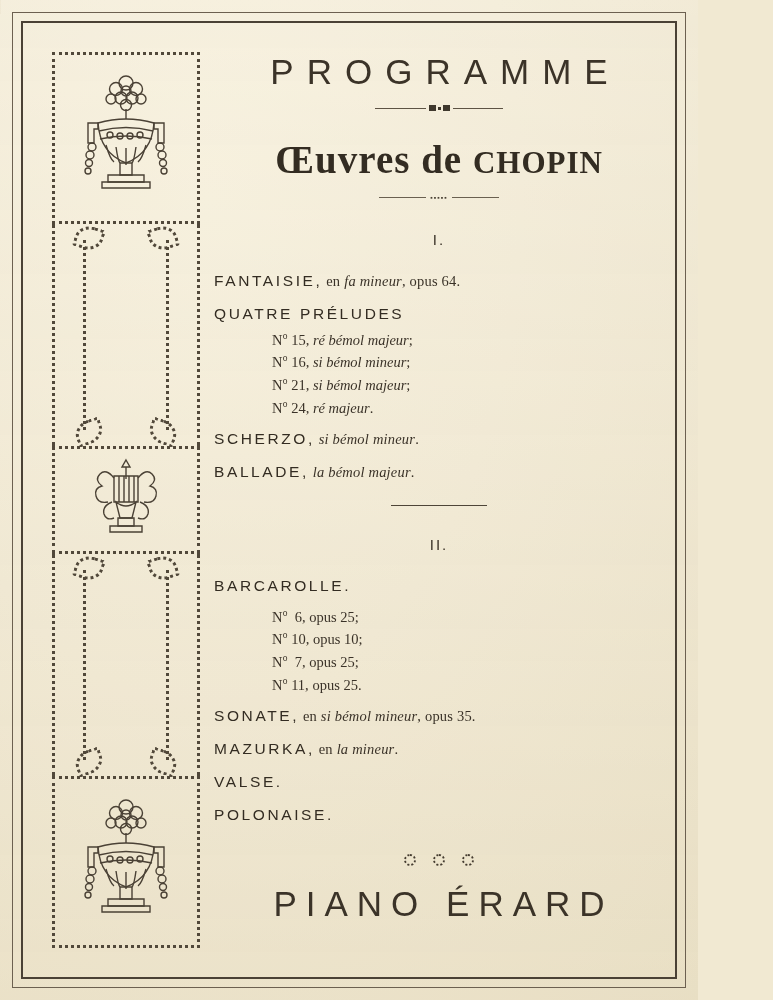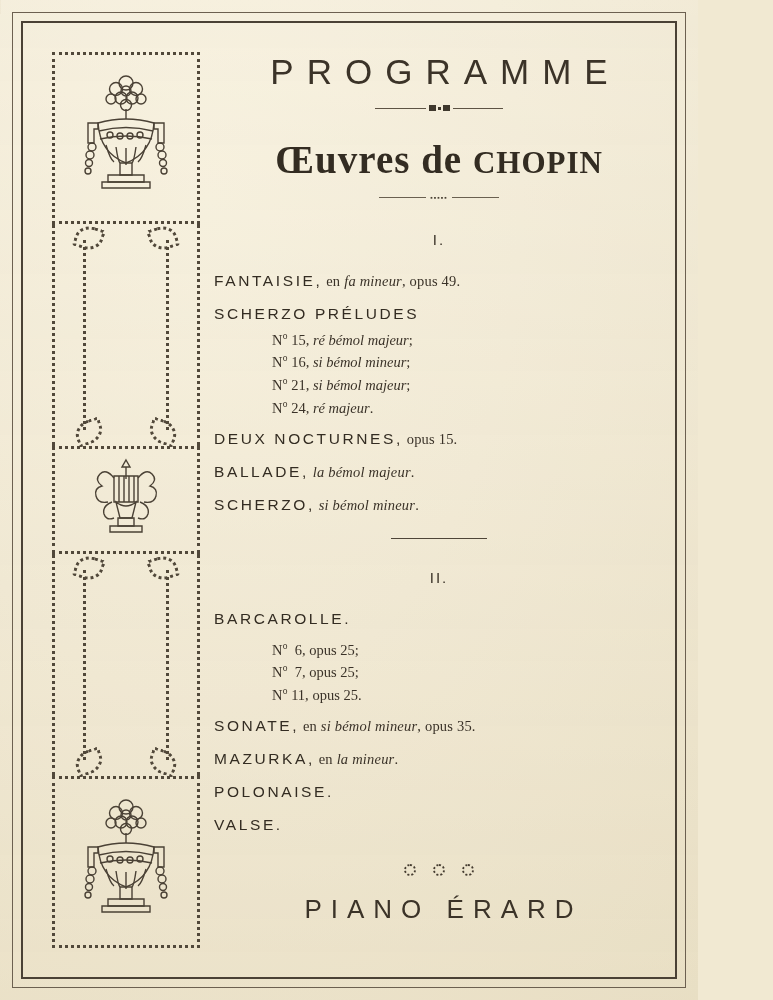--- a/index.html
+++ b/index.html
@@ -242,21 +242,21 @@
     margin: 26px 0 0 0;
   }
   .footer-dots span {
     width: 8px;
     height: 8px;
     border: 2px dotted #453c30;
     border-radius: 50%;
   }
   .title-piano {
     text-align: center;
-    font-size: 26px;
+    font-size: 35px;
     letter-spacing: 9px;
     text-indent: 9px;
     margin: 18px 0 18px 0;
     color: #3b3328;
     font-family: "Liberation Sans", sans-serif;
   }
 </style>
 </head>
 <body>
 
@@ -413,65 +413,63 @@
     <div class="rule-dots">
       <span class="ln"></span>
       <span class="mid">▪▪▪▪▪</span>
       <span class="ln"></span>
     </div>
 
     <div id="parts-host">
         <div class="part-number">I.</div>
         <ul class="piece-list">
           <li class="piece">
-            <div><span class="piece-title">FANTAISIE,</span><span class="piece-detail"><span> en </span><em>fa mineur</em><span>, opus 49.</span></span></div>
-          </li>
-          <li class="piece">
-            <div><span class="piece-title">SCHERZO PRÉLUDES</span></div>
+            <div><span class="piece-title">FANTAISIE,</span><span class="piece-detail"><span> en </span><em>fa mineur</em><span>, opus 64.</span></span></div>
+          </li>
+          <li class="piece">
+            <div><span class="piece-title">QUATRE PRÉLUDES</span></div>
             <ul class="sub-list">
               <li class="sub-item"><span class="num">N</span><span class="sup">o</span><span> 15, </span><em>ré bémol majeur</em><span>;</span></li>
               <li class="sub-item"><span class="num">N</span><span class="sup">o</span><span> 16, </span><em>si bémol mineur</em><span>;</span></li>
               <li class="sub-item"><span class="num">N</span><span class="sup">o</span><span> 21, </span><em>si bémol majeur</em><span>;</span></li>
               <li class="sub-item"><span class="num">N</span><span class="sup">o</span><span> 24, </span><em>ré majeur</em><span>.</span></li>
             </ul>
           </li>
           <li class="piece">
-            <div><span class="piece-title">DEUX NOCTURNES,</span><span class="piece-detail"><span> opus 15.</span></span></div>
+            <div><span class="piece-title">SCHERZO,</span><span class="piece-detail"><span> </span><em>si bémol mineur</em><span>.</span></span></div>
           </li>
           <li class="piece">
             <div><span class="piece-title">BALLADE,</span><span class="piece-detail"><span> </span><em>la bémol majeur</em><span>.</span></span></div>
-          </li>
-          <li class="piece">
-            <div><span class="piece-title">SCHERZO,</span><span class="piece-detail"><span> </span><em>si bémol mineur</em><span>.</span></span></div>
           </li>
         </ul>
         <div class="divider-plain"></div>
         <div class="part-number">II.</div>
         <ul class="piece-list">
           <li class="piece">
             <div><span class="piece-title">BARCAROLLE.</span></div>
           </li>
           <li class="piece">
             <ul class="sub-list">
               <li class="sub-item"><span class="num">N</span><span class="sup">o</span><span>  6, </span><span>opus 25</span><span>;</span></li>
+              <li class="sub-item"><span class="num">N</span><span class="sup">o</span><span> 10, </span><span>opus 10</span><span>;</span></li>
               <li class="sub-item"><span class="num">N</span><span class="sup">o</span><span>  7, </span><span>opus 25</span><span>;</span></li>
               <li class="sub-item"><span class="num">N</span><span class="sup">o</span><span> 11, </span><span>opus 25</span><span>.</span></li>
             </ul>
           </li>
           <li class="piece">
             <div><span class="piece-title">SONATE,</span><span class="piece-detail"><span> en </span><em>si bémol mineur</em><span>, opus 35.</span></span></div>
           </li>
           <li class="piece">
             <div><span class="piece-title">MAZURKA,</span><span class="piece-detail"><span> en </span><em>la mineur</em><span>.</span></span></div>
           </li>
           <li class="piece">
+            <div><span class="piece-title">VALSE.</span></div>
+          </li>
+          <li class="piece">
             <div><span class="piece-title">POLONAISE.</span></div>
-          </li>
-          <li class="piece">
-            <div><span class="piece-title">VALSE.</span></div>
           </li>
         </ul>
       </div>
 
     <div class="footer-dots">
       <span></span>
       <span></span>
       <span></span>
     </div>
 

